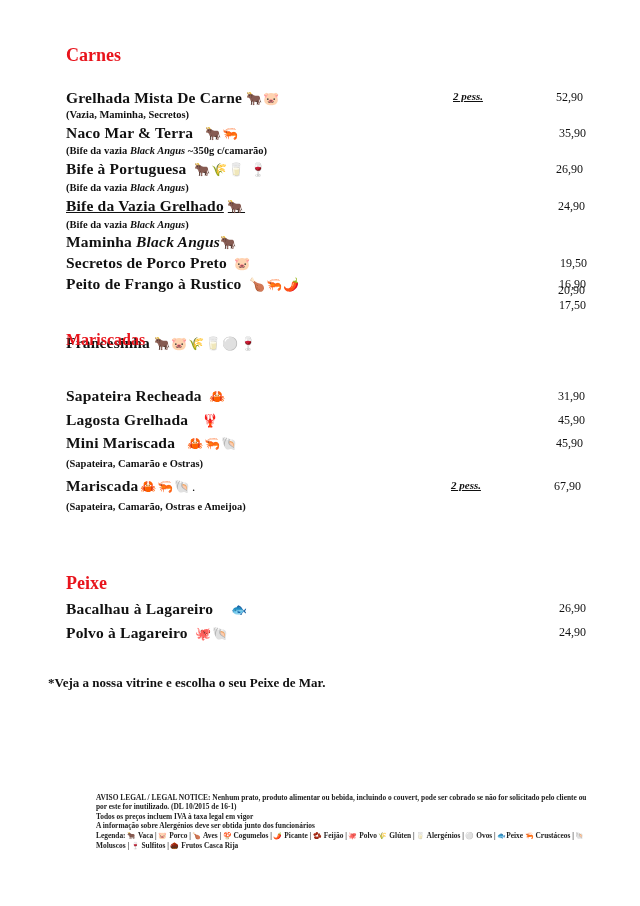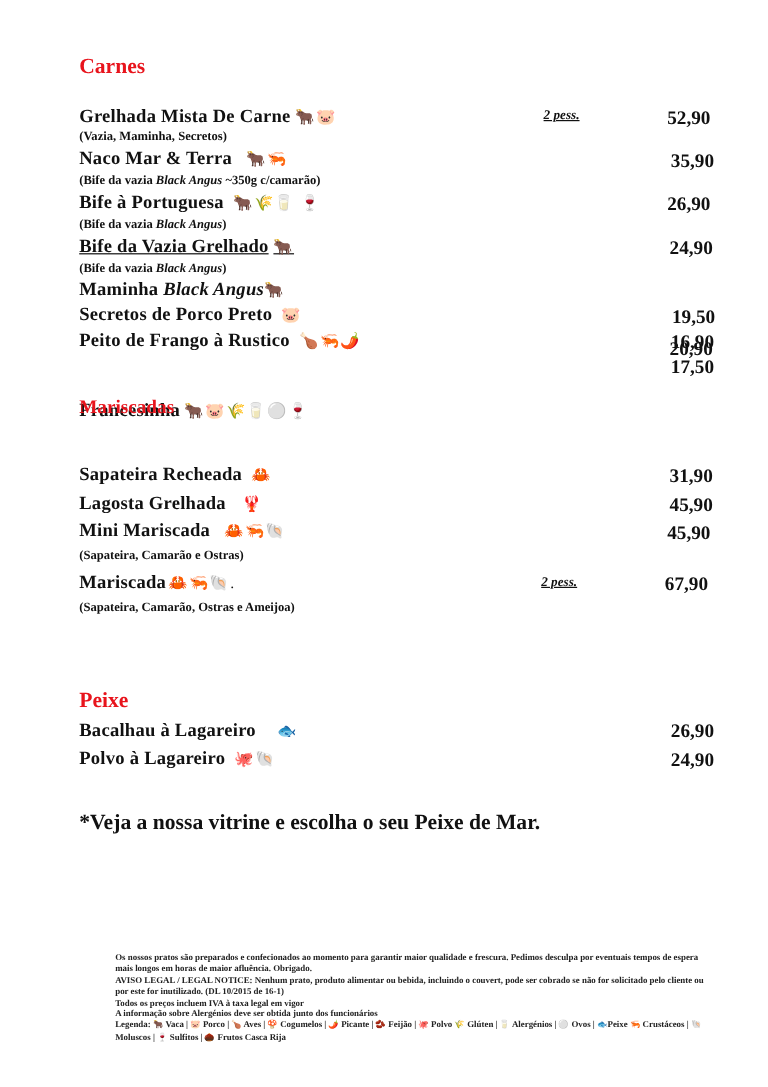--- a/index.html
+++ b/index.html
@@ -30,39 +30,39 @@
       letter-spacing: 0.2px;
     }
     .dish .it { font-style: italic; }
     .sub {
       font-weight: bold;
       font-size: 10.5px;
       left: 66px;
     }
     .sub .it { font-style: italic; }
     .price {
-      font-weight: bold;
-      font-size: 16px;
+      font-weight: normal;
+      font-size: 12px;
     }
     .pess {
       font-weight: bold;
       font-style: italic;
       font-size: 11px;
       text-decoration: underline;
     }
     .emo {
       font-size: 13px;
       font-weight: normal;
       margin-left: 4px;
       letter-spacing: 1px;
     }
     .note {
       font-weight: bold;
-      font-size: 18px;
-      left: 66px;
+      font-size: 13px;
+      left: 48px;
     }
     .footer {
       position: absolute;
       left: 96px;
       top: 793px;
       width: 500px;
       font-size: 7.4px;
       line-height: 9.4px;
       color: #222;
       font-weight: bold;
@@ -159,21 +159,20 @@
 <div class="abs price" style="top:601px; left:559px;">26,90</div>
 
 <div class="abs dish" style="top:624px;">
   <span>Polvo à Lagareiro</span><span class="emo" style="margin-left:8px;">🐙🐚</span>
 </div>
 <div class="abs price" style="top:625px; left:559px;">24,90</div>
 
 <div class="abs note" style="top:675px;">*Veja a nossa vitrine e escolha o seu Peixe de Mar.</div>
 
 <div class="footer">
-  <p>Os nossos pratos são preparados e confecionados ao momento para garantir maior qualidade e frescura. Pedimos desculpa por eventuais tempos de espera mais longos em horas de maior afluência. Obrigado.</p>
   <p>AVISO LEGAL / LEGAL NOTICE: Nenhum prato, produto alimentar ou bebida, incluindo o couvert, pode ser cobrado se não for solicitado pelo cliente ou por este for inutilizado. (DL 10/2015 de 16-1)</p>
   <p>Todos os preços incluem IVA à taxa legal em vigor</p>
   <p>A informação sobre Alergénios deve ser obtida junto dos funcionários</p>
   <p>
     <span>Legenda:</span>
     <span class="leg-emo">🐂</span> <span>Vaca</span> |
     <span class="leg-emo">🐷</span> <span>Porco</span> |
     <span class="leg-emo">🍗</span> <span>Aves</span> |
     <span class="leg-emo">🍄</span> <span>Cogumelos</span> |
     <span class="leg-emo">🌶️</span> <span>Picante</span> |

